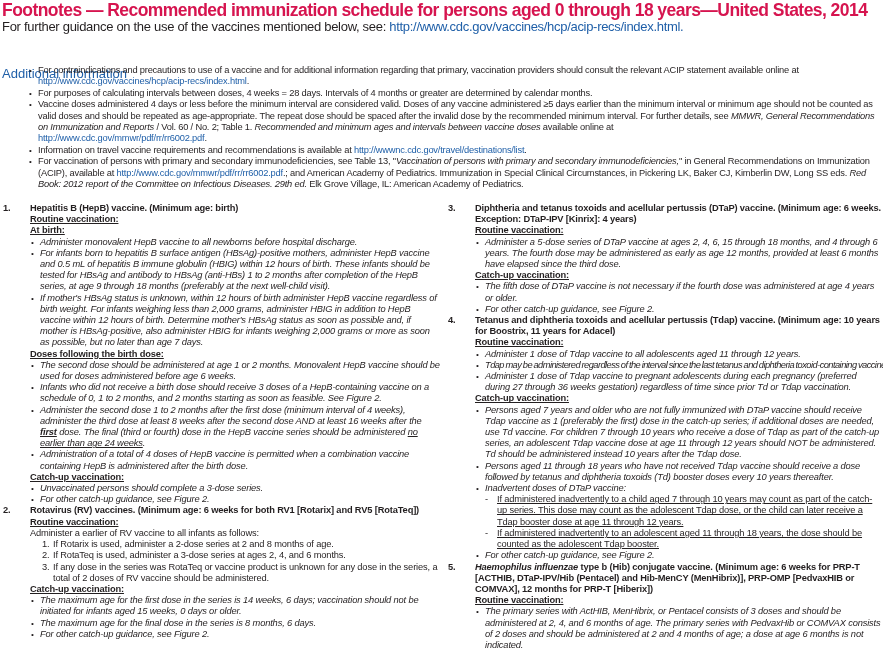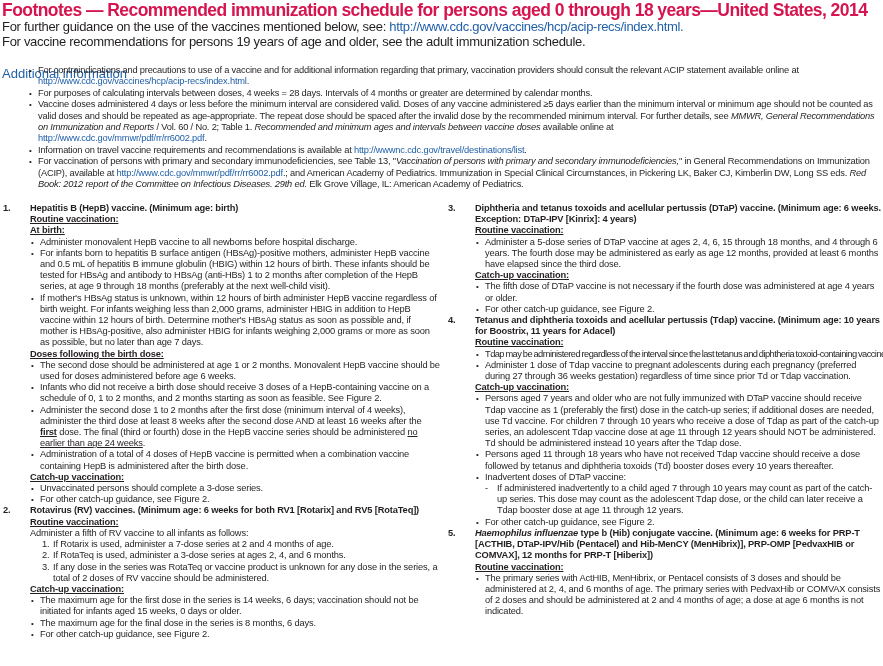--- a/index.html
+++ b/index.html
@@ -33,39 +33,38 @@
   .addl-list li::before { content: "•"; position: absolute; left: 0; top: 0; font-size: 8px; }
 
   .col { position: absolute; top: 203px; font-size: 9.3px; line-height: 11.2px; letter-spacing: -0.15px; }
   .col.left { left: 3px; width: 437px; }
   .col.right { left: 448px; width: 433px; }
   .fn { position: relative; padding-left: 27px; }
   .fn-num { position: absolute; left: 0; top: 0; font-weight: bold; }
   .fn-title { font-weight: bold; }
   .sub { font-weight: bold; text-decoration: underline; }
   .blist { margin: 0; padding: 0; list-style: none; }
-  .blist > li { position: relative; padding-left: 10px; }
+  .blist > li { position: relative; padding-left: 10px; font-style: italic; }
   .blist > li::before { content: "•"; position: absolute; left: 1px; top: 0; font-size: 8px; }
-  .dlist { margin: 0; padding: 0; list-style: none; }
+  .dlist { margin: 0; padding: 0; list-style: none; text-decoration: underline; }
   .dlist > li { position: relative; padding-left: 22px; }
   .dlist > li::before { content: "-"; position: absolute; left: 10px; top: 0; }
   .olist { margin: 0; padding: 0; list-style: none; }
   .olist > li { position: relative; padding-left: 23px; }
   .olist .onum { position: absolute; left: 12px; top: 0; }
   .condensed { letter-spacing: -0.55px; word-spacing: -0.6px; white-space: nowrap; }
   .u { text-decoration: underline; }
   i { font-style: italic; }
 </style>
 </head>
 <body>
 
 <div class="title">Footnotes — Recommended immunization schedule for persons aged 0 through 18 years—United States, 2014</div>
 <div class="intro">
   <div><span>For further guidance on the use of the vaccines mentioned below, see: </span><a class="link">http://www.cdc.gov/vaccines/hcp/acip-recs/index.html.</a></div>
-  <div>For vaccine recommendations for persons 19 years of age and older, see the adult immunization schedule.</div>
 </div>
 
 <div class="addl-head">Additional information</div>
 <ul class="addl-list">
   <li><span>For contraindications and precautions to use of a vaccine and for additional information regarding that primary, vaccination providers should consult the relevant ACIP statement available online at </span><a class="link">http://www.cdc.gov/vaccines/hcp/acip-recs/index.html</a><span>.</span></li>
   <li>For purposes of calculating intervals between doses, 4 weeks = 28 days. Intervals of 4 months or greater are determined by calendar months.</li>
   <li><span>Vaccine doses administered 4 days or less before the minimum interval are considered valid. Doses of any vaccine administered ≥5 days earlier than the minimum interval or minimum age should not be counted as valid doses and should be repeated as age-appropriate. The repeat dose should be spaced after the invalid dose by the recommended minimum interval. For further details, see </span><i>MMWR, General Recommendations on Immunization and Reports</i><span> / Vol. 60 / No. 2; Table 1. </span><i>Recommended and minimum ages and intervals between vaccine doses</i><span> available online at </span><br><a class="link">http://www.cdc.gov/mmwr/pdf/rr/rr6002.pdf</a><span>.</span></li>
   <li><span>Information on travel vaccine requirements and recommendations is available at </span><a class="link">http://wwwnc.cdc.gov/travel/destinations/list</a><span>.</span></li>
   <li><span>For vaccination of persons with primary and secondary immunodeficiencies, see Table 13, "</span><i>Vaccination of persons with primary and secondary immunodeficiencies,</i><span>" in General Recommendations on Immunization (ACIP), available at </span><a class="link">http://www.cdc.gov/mmwr/pdf/rr/rr6002.pdf</a><span>.; and American Academy of Pediatrics. Immunization in Special Clinical Circumstances, in Pickering LK, Baker CJ, Kimberlin DW, Long SS eds. </span><i>Red Book: 2012 report of the Committee on Infectious Diseases. 29th ed.</i><span> Elk Grove Village, IL: American Academy of Pediatrics.</span></li>
 </ul>
@@ -92,23 +91,23 @@
     <ul class="blist">
       <li>Unvaccinated persons should complete a 3-dose series.</li>
       <li>For other catch-up guidance, see Figure 2.</li>
     </ul>
   </div>
 
   <div class="fn">
     <span class="fn-num">2.</span>
     <div class="fn-title">Rotavirus (RV) vaccines. (Minimum age: 6 weeks for both RV1 [Rotarix] and RV5 [RotaTeq])</div>
     <div class="sub">Routine vaccination:</div>
-    <div>Administer a fifth of RV vaccine to all infants as follows:</div>
+    <div>Administer a earlier of RV vaccine to all infants as follows:</div>
     <ul class="olist">
-      <li><span class="onum">1.</span><span>If Rotarix is used, administer a 7-dose series at 2 and 4 months of age.</span></li>
+      <li><span class="onum">1.</span><span>If Rotarix is used, administer a 2-dose series at 2 and 8 months of age.</span></li>
       <li><span class="onum">2.</span><span>If RotaTeq is used, administer a 3-dose series at ages 2, 4, and 6 months.</span></li>
       <li><span class="onum">3.</span><span>If any dose in the series was RotaTeq or vaccine product is unknown for any dose in the series, a total of 2 doses of RV vaccine should be administered.</span></li>
     </ul>
     <div class="sub">Catch-up vaccination:</div>
     <ul class="blist">
       <li>The maximum age for the first dose in the series is 14 weeks, 6 days; vaccination should not be initiated for infants aged 15 weeks, 0 days or older.</li>
       <li>The maximum age for the final dose in the series is 8 months, 6 days.</li>
       <li>For other catch-up guidance, see Figure 2.</li>
     </ul>
   </div>
@@ -127,33 +126,35 @@
       <li>The fifth dose of DTaP vaccine is not necessary if the fourth dose was administered at age 4 years or older.</li>
       <li>For other catch-up guidance, see Figure 2.</li>
     </ul>
   </div>
 
   <div class="fn">
     <span class="fn-num">4.</span>
     <div class="fn-title">Tetanus and diphtheria toxoids and acellular pertussis (Tdap) vaccine. (Minimum age: 10 years for Boostrix, 11 years for Adacel)</div>
     <div class="sub">Routine vaccination:</div>
     <ul class="blist">
+      <li>Administer 1 dose of Tdap vaccine to all adolescents aged 11 through 12 years.</li>
       <li class="condensed">Tdap may be administered regardless of the interval since the last tetanus and diphtheria toxoid-containing vaccine.</li>
       <li>Administer 1 dose of Tdap vaccine to pregnant adolescents during each pregnancy (preferred during 27 through 36 weeks gestation) regardless of time since prior Td or Tdap vaccination.</li>
     </ul>
     <div class="sub">Catch-up vaccination:</div>
     <ul class="blist">
       <li>Persons aged 7 years and older who are not fully immunized with DTaP vaccine should receive Tdap vaccine as 1 (preferably the first) dose in the catch-up series; if additional doses are needed, use Td vaccine. For children 7 through 10 years who receive a dose of Tdap as part of the catch-up series, an adolescent Tdap vaccine dose at age 11 through 12 years should NOT be administered. Td should be administered instead 10 years after the Tdap dose.</li>
       <li>Persons aged 11 through 18 years who have not received Tdap vaccine should receive a dose followed by tetanus and diphtheria toxoids (Td) booster doses every 10 years thereafter.</li>
       <li>
         <span>Inadvertent doses of DTaP vaccine:</span>
       </li>
     </ul>
     <ul class="dlist">
       <li>If administered inadvertently to a child aged 7 through 10 years may count as part of the catch-up series. This dose may count as the adolescent Tdap dose, or the child can later receive a Tdap booster dose at age 11 through 12 years.</li>
+      <li>If administered inadvertently to an adolescent aged 11 through 18 years, the dose should be counted as the adolescent Tdap booster.</li>
     </ul>
     <ul class="blist">
       <li>For other catch-up guidance, see Figure 2.</li>
     </ul>
   </div>
 
   <div class="fn">
     <span class="fn-num">5.</span>
     <div class="fn-title"><i>Haemophilus influenzae</i><span> type b (Hib) conjugate vaccine.  (Minimum age:  6 weeks for PRP-T [ACTHIB, DTaP-IPV/Hib (Pentacel) and Hib-MenCY (MenHibrix)], PRP-OMP [PedvaxHIB or COMVAX], 12 months for PRP-T [Hiberix])</span></div>
     <div class="sub">Routine vaccination:</div>

